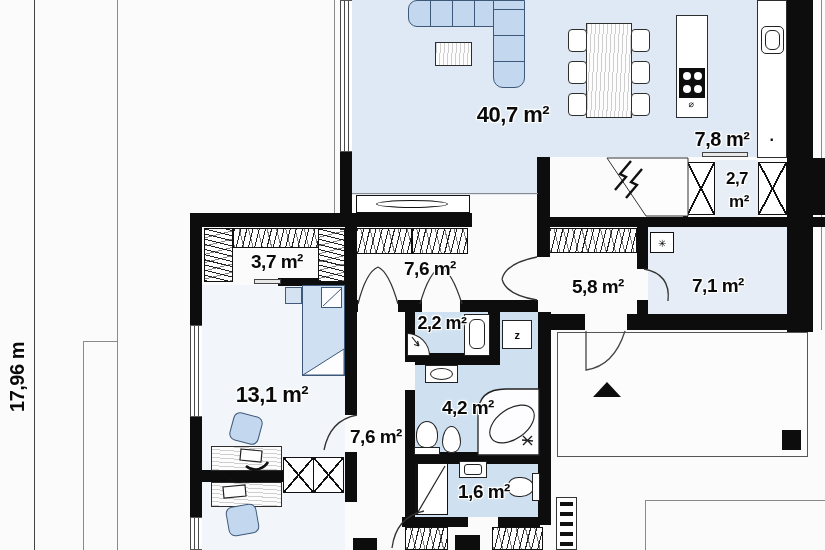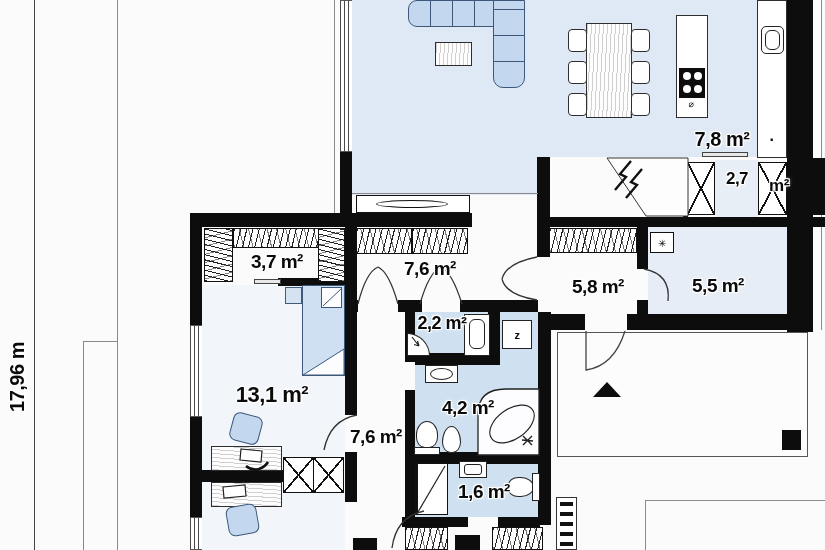--- a/index.html
+++ b/index.html
@@ -184,28 +184,29 @@
     <path d="M 418,512 L 445,466" fill="none" stroke="#222" stroke-width="1.2"></path>
     <path d="M 323,306 L 342,288" fill="none" stroke="#3d5878" stroke-width="1"></path>
     <polygon points="303,375 344,375 344,349" fill="#fdfdff" stroke="#3d5878" stroke-width="1"></polygon>
     <path d="M 241,449 l 21,2 l -1,11 l -21,-2 z" fill="#fff" stroke="#222" stroke-width="1.2"></path>
     <path d="M 246,466 q 6,5 13,3 q 6,-2 9,-7" fill="none" stroke="#111" stroke-width="2.6"></path>
     <path d="M 223,487 l 22,-2 l 1,11 l -22,2 z" fill="#fff" stroke="#222" stroke-width="1.2"></path>
     <path d="M 230,479 q 7,5 14,1" fill="none" stroke="#111" stroke-width="2.6"></path>
     <polygon points="593,397 621,397 607,382" fill="#0d0d0d"></polygon>
   </svg>
 
+  <div class="lbl" style="left:513px;top:115px;font-size:22px;">40,7 m²</div>
   <div class="lbl" style="left:722px;top:139px;font-size:20px;">7,8 m²</div>
   <div class="lbl" style="left:772px;top:140px;font-size:16px;">·</div>
   <div class="lbl" style="left:737px;top:179px;font-size:17px;">2,7</div>
-  <div class="lbl" style="left:739px;top:186px;font-size:17px;margin-left:40px;">m²</div>
+  <div class="lbl" style="left:739px;top:202px;font-size:17px;">m²</div>
   <div class="lbl" style="left:277px;top:262px;font-size:19px;">3,7 m²</div>
   <div class="lbl" style="left:430px;top:269px;font-size:19px;">7,6 m²</div>
   <div class="lbl" style="left:442px;top:323px;font-size:18px;">2,2 m²</div>
   <div class="lbl" style="left:598px;top:287px;font-size:19px;">5,8 m²</div>
-  <div class="lbl" style="left:718px;top:286px;font-size:19px;">5,5 m²</div>
+  <div class="lbl" style="left:718px;top:286px;font-size:19px;">7,1 m²</div>
   <div class="lbl" style="left:272px;top:395px;font-size:22px;">13,1 m²</div>
   <div class="lbl" style="left:376px;top:437px;font-size:19px;">7,6 m²</div>
   <div class="lbl" style="left:468px;top:408px;font-size:19px;">4,2 m²</div>
   <div class="lbl" style="left:484px;top:492px;font-size:19px;">1,6 m²</div>
   <div class="lbl" style="left:17px;top:377px;font-size:20px;transform:translate(-50%,-50%) rotate(-90deg);">17,96 m</div>
 
 </div>
 
 </body></html>

